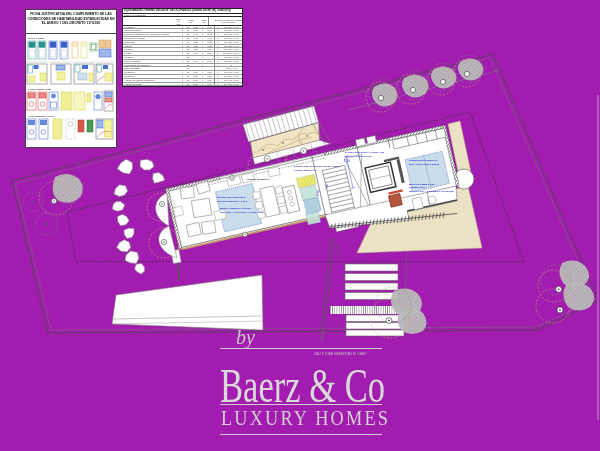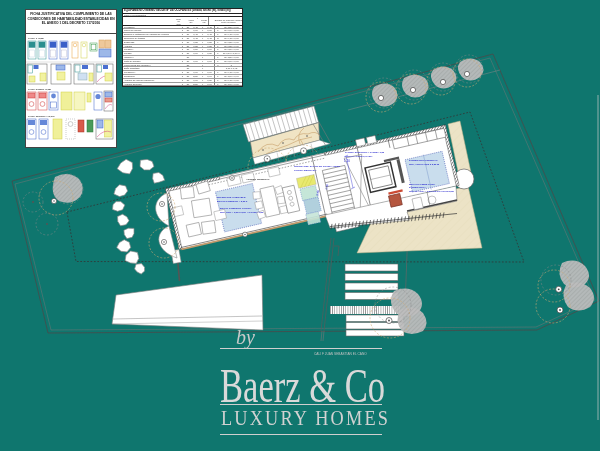--- a/index.html
+++ b/index.html
@@ -1,16 +1,16 @@
 <!DOCTYPE html>
 <html><head>
 <meta charset="utf-8">
 <style>
   html,body{margin:0;padding:0;background:#ffffff;}
-  #page{position:relative;width:600px;height:451px;background:#0f766e;overflow:hidden;
+  #page{position:relative;width:600px;height:451px;background:#a21caf;overflow:hidden;
         font-family:"Liberation Sans", sans-serif;}
   .abs{position:absolute;}
   .tbl-row{display:flex;border-bottom:0.25px solid #999;height:2.8px;line-height:2.8px;
            font-size:2.3px;color:#333;white-space:nowrap;overflow:hidden;}
   .c1{width:56px;padding-left:1px;}
   .c2{width:5px;text-align:center;}
   .c3{width:6px;text-align:center;}
   .c4{width:9px;text-align:center;}
   .c5{width:5px;text-align:center;}
   .c6{width:9px;text-align:center;}

